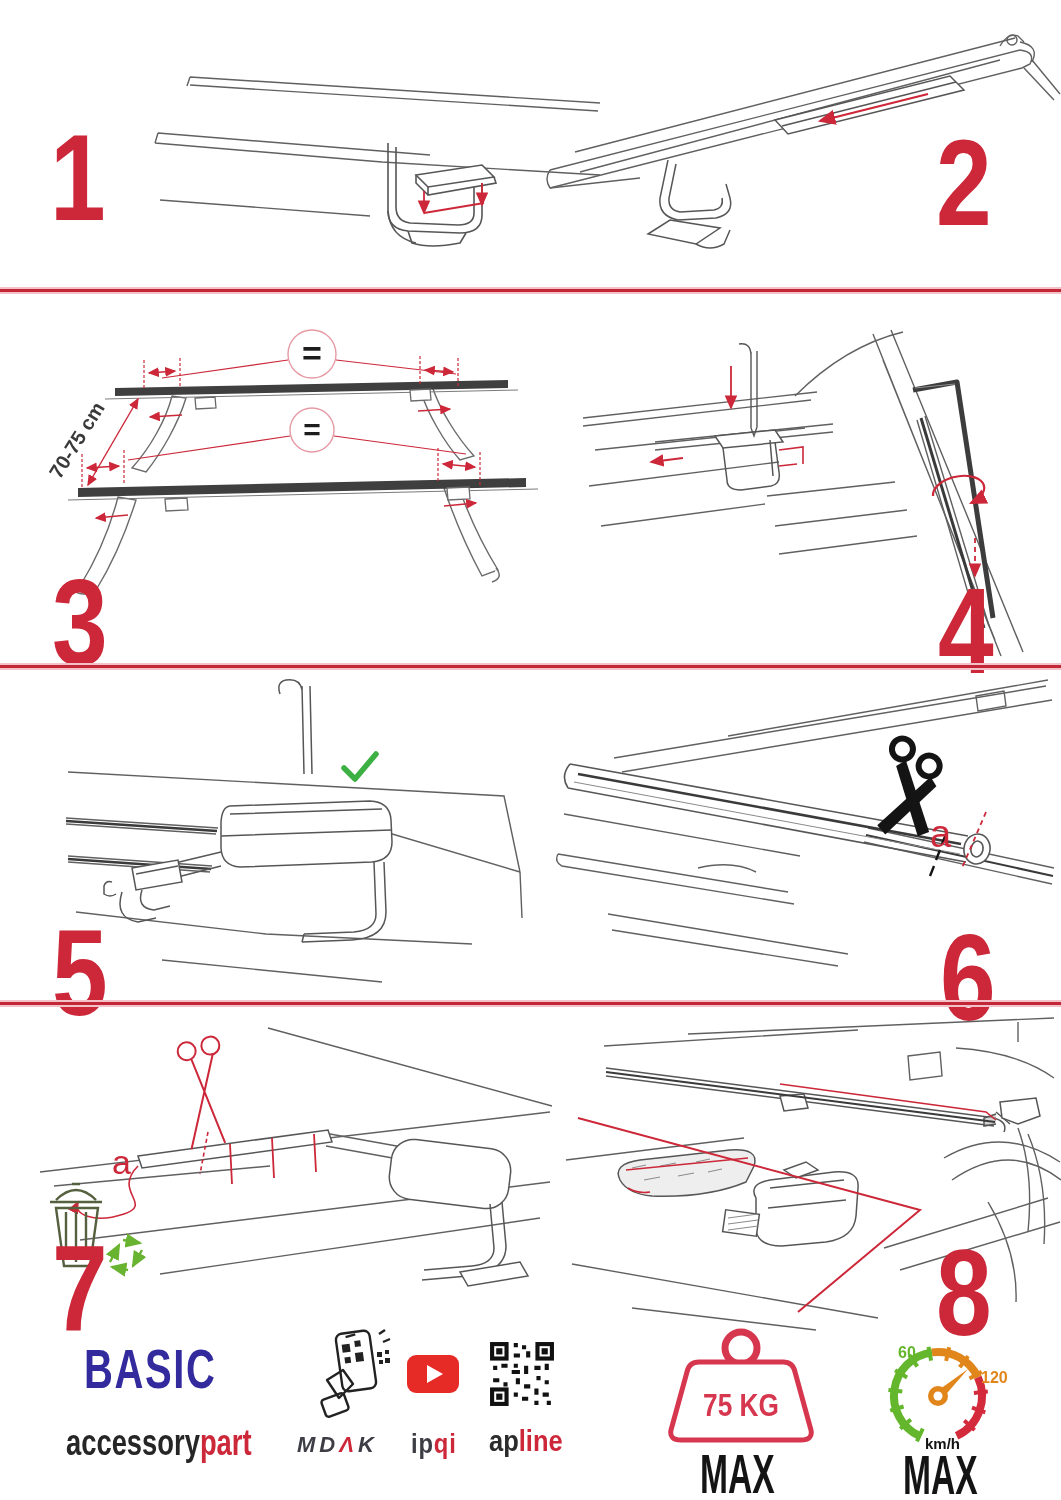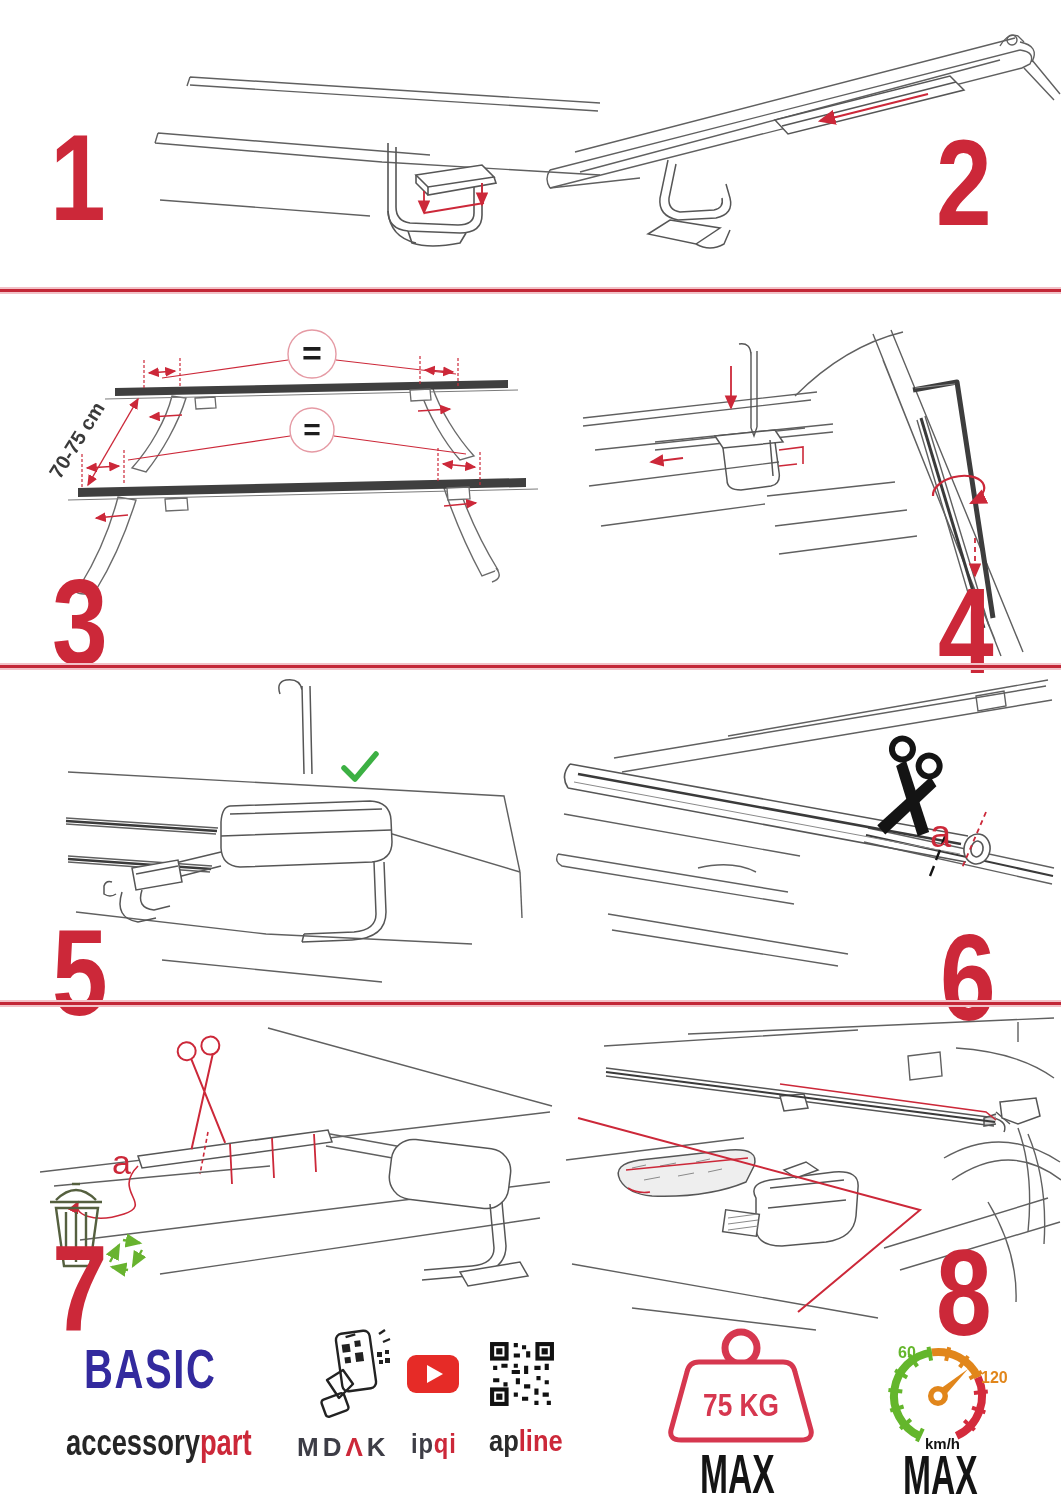--- a/index.html
+++ b/index.html
@@ -10,21 +10,21 @@
   .step-num{position:absolute;font-size:122px;line-height:1;font-weight:700;color:#cc2839;
             transform:scaleX(0.82);transform-origin:left top;}
   .divider{position:absolute;left:0;width:1061px;height:3px;background:#c32737;
            box-shadow:0 -2px 0 #f2c2c8,0 2px 0 #f2c2c8;}
   .ftxt{position:absolute;white-space:nowrap;line-height:1;}
   .brand-title{left:84px;top:1341px;font-size:50px;font-weight:700;color:#332a9e;
                letter-spacing:2px;transform:scale(0.80,1.12);transform-origin:left top;}
   .brand-sub{left:66px;top:1425px;font-size:36px;font-weight:700;color:#262626;
              transform:scaleX(0.76);transform-origin:left top;letter-spacing:0;}
   .red{color:#cc2839;}
-  .mdak{left:297px;top:1434px;font-size:26px;font-weight:700;color:#3d3d46;letter-spacing:4px;}
+  .mdak{left:297px;top:1434px;font-size:22px;font-weight:700;color:#3d3d46;letter-spacing:4px;font-style:italic;}
   .ipqi{left:411px;top:1430px;font-size:28px;font-weight:700;color:#3d3d46;
         transform:scaleX(0.85);transform-origin:left top;letter-spacing:1px;}
   .apline{left:489px;top:1426px;font-size:30px;font-weight:700;color:#2b2b2b;
           transform:scaleX(0.85);transform-origin:left top;}
   .maxlbl{font-size:56px;font-weight:700;color:#141414;transform:scaleX(0.60);
           transform-origin:left top;}
 </style>
 </head>
 <body>
 

